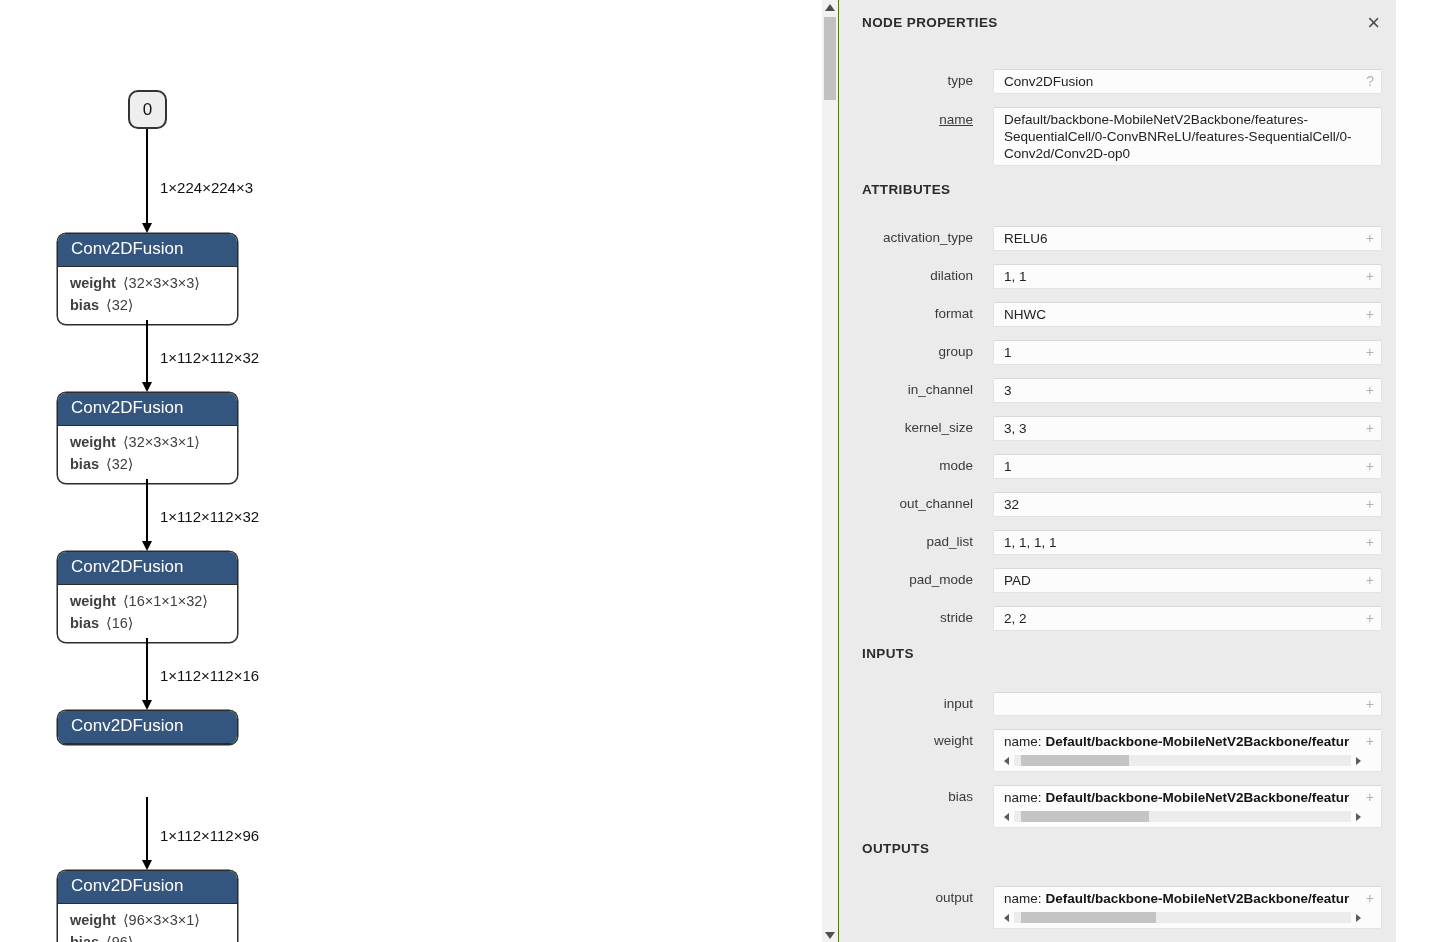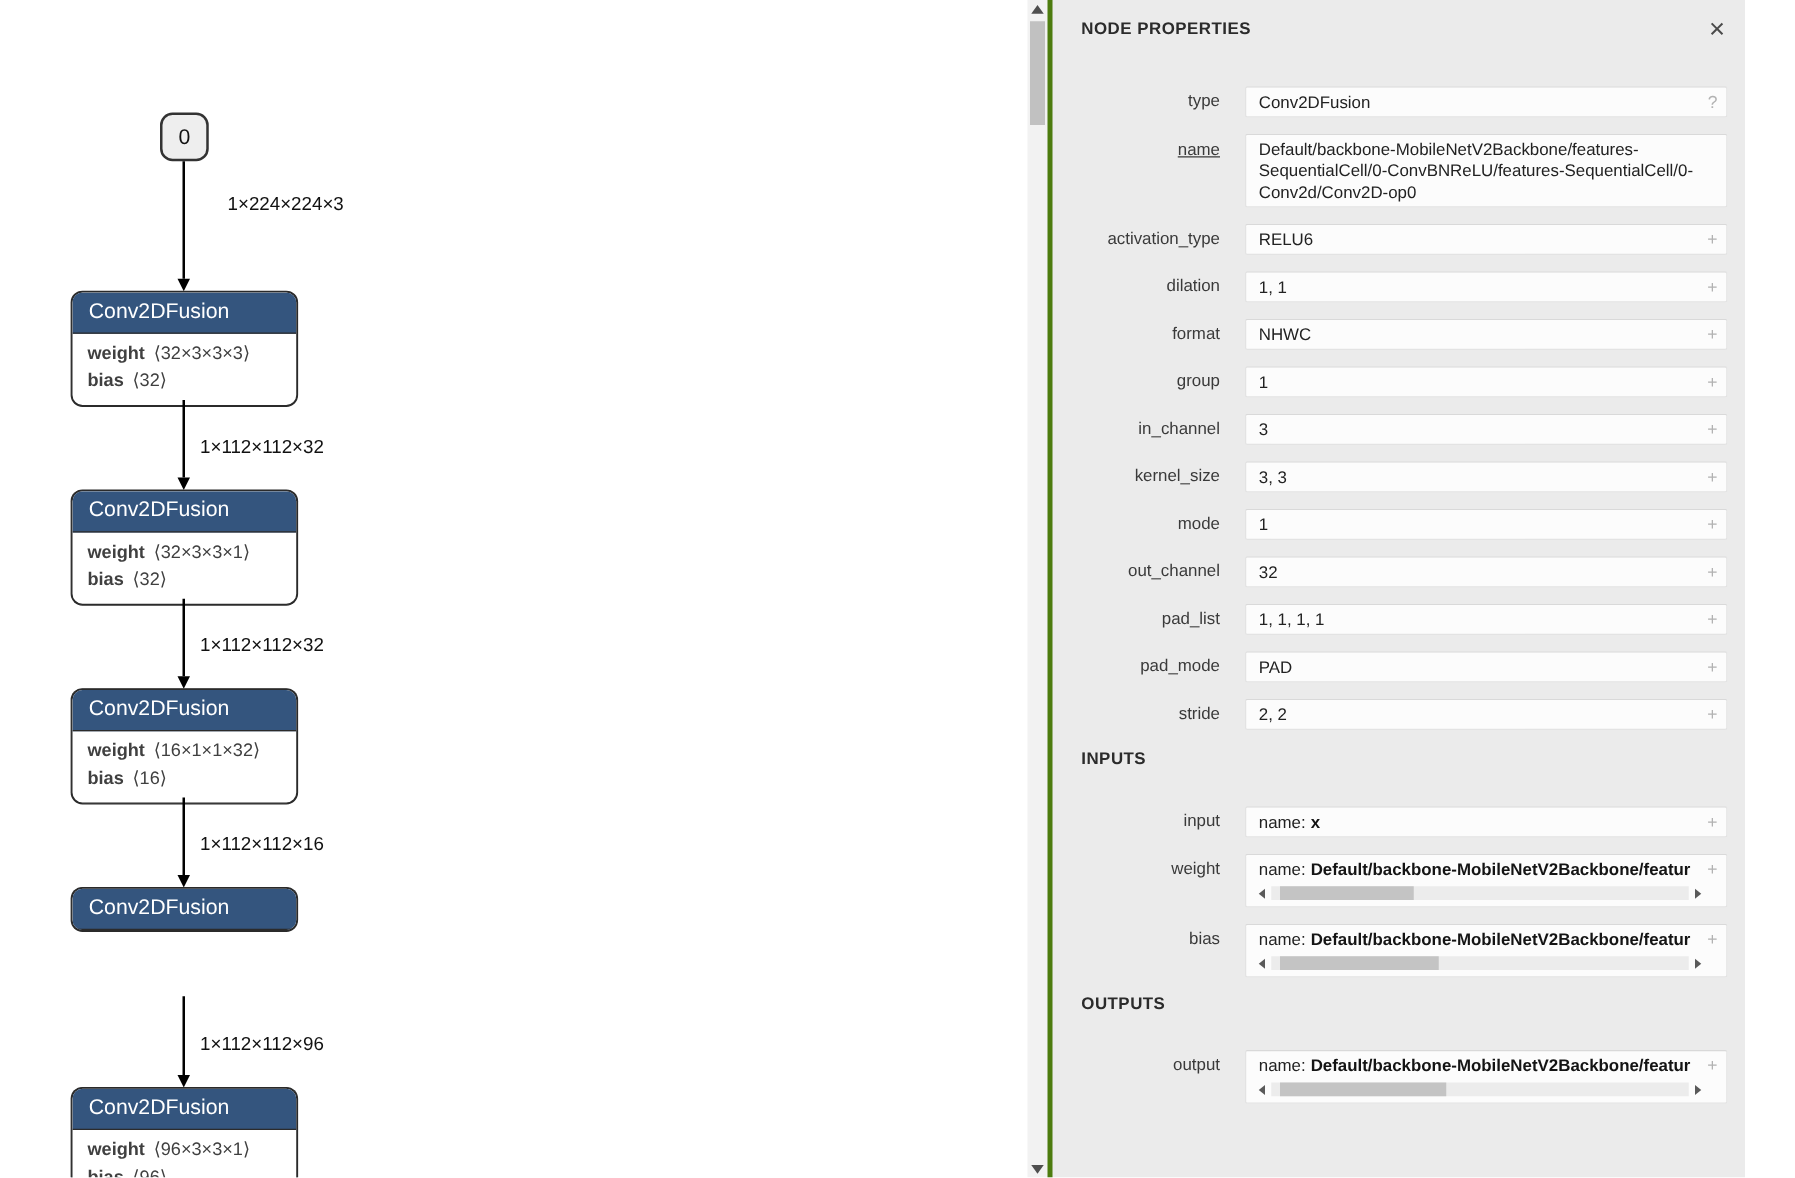--- a/index.html
+++ b/index.html
@@ -37,38 +37,38 @@
   .n1 { top: 233px; } .n2 { top: 392px; } .n3 { top: 551px; } .n4 { top: 710px; } .n5 { top: 870px; }
 
   .edge { position: absolute; left: 146px; }
   .edge .line { position: absolute; left: 0; top: 0; width: 1.5px; background: #000; }
   .edge .arrow {
     position: absolute; bottom: 0; left: -4.2px; width: 0; height: 0;
     border-left: 5px solid transparent; border-right: 5px solid transparent;
     border-top: 10px solid #000;
   }
   .edge .elabel { position: absolute; left: 14px; font-size: 15px; white-space: nowrap; color: #111; }
-  .e0 { top: 129px; height: 104px; } .e0 .line { height: 94px; } .e0 .elabel { top: 26px; margin-left: 22px; }
+  .e0 { top: 129px; height: 104px; } .e0 .line { height: 94px; } .e0 .elabel { top: 50px; }
   .e1 { top: 320px; height: 72px; }  .e1 .line { height: 62px; } .e1 .elabel { top: 29px; }
   .e2 { top: 479px; height: 72px; }  .e2 .line { height: 62px; } .e2 .elabel { top: 29px; }
   .e3 { top: 638px; height: 72px; }  .e3 .line { height: 62px; } .e3 .elabel { top: 29px; text-align: center; }
   .e4 { top: 797px; height: 73px; }  .e4 .line { height: 63px; } .e4 .elabel { top: 30px; }
 
   
   .v-scrollbar { position: absolute; left: 822px; top: 0; width: 16px; height: 942px; background: #f2f2f2; }
   .sb-btn { position: absolute; left: 0; width: 16px; height: 14px; display: flex; align-items: center; justify-content: center; }
   .sb-btn.up { top: 0; } .sb-btn.down { bottom: 0; }
   .tri-up { width: 0; height: 0; border-left: 5px solid transparent; border-right: 5px solid transparent; border-bottom: 7px solid #4f4f4f; }
   .tri-down { width: 0; height: 0; border-left: 5px solid transparent; border-right: 5px solid transparent; border-top: 7px solid #4f4f4f; }
   .sb-thumb { position: absolute; left: 2px; top: 17px; width: 12px; height: 83px; background: #c1c1c1; }
 
   
   .panel {
     position: absolute; left: 838px; top: 0; width: 558px; height: 942px;
-    background: #ebebeb; border-left: 4px solid #4d7c0f; overflow: hidden;
+    background: #ebebeb; border-left: 1px solid #4d7c0f; overflow: hidden;
   }
   .panel-header { display: flex; justify-content: space-between; align-items: flex-start; padding: 15px 12px 0 23px; }
   .panel-title { font-size: 13.5px; font-weight: bold; letter-spacing: 0.4px; color: #2b2b2b; }
   .close-btn { font-size: 22px; line-height: 16px; color: #4a4a4a; cursor: pointer; padding: 0 4px; }
 
   .prow { display: flex; margin: 0 14px 13px 0; }
   .plabel {
     flex: 0 0 154px; text-align: right; padding-right: 20px;
     font-size: 13.5px; color: #3a3a3a; line-height: 24px;
   }
@@ -202,20 +202,21 @@
     </div>
   </div>
 
   <div class="prow align-top">
     <div class="plabel">name</div>
     <div class="pvalue wrap">
       <span>Default/backbone-MobileNetV2Backbone/features-SequentialCell/0-ConvBNReLU/features-SequentialCell/0-Conv2d/Conv2D-op0</span>
     </div>
   </div>
 
+  <div class="section-title st-attributes">ATTRIBUTES</div>
 
   <div class="prow">
     <div class="plabel">activation_type</div>
     <div class="pvalue">
       <span>RELU6</span>
       <span class="corner-icon">+</span>
     </div>
   </div>
   <div class="prow">
     <div class="plabel">dilation</div>
@@ -286,21 +287,20 @@
       <span>2, 2</span>
       <span class="corner-icon">+</span>
     </div>
   </div>
 
   <div class="section-title st-inputs">INPUTS</div>
 
   <div class="prow">
     <div class="plabel">input</div>
     <div class="pvalue">
-      <div class="pv-line"><span>name:</span><span class="bval">x</span></div>
       <span class="corner-icon">+</span>
     </div>
   </div>
 
   <div class="prow">
     <div class="plabel">weight</div>
     <div class="pvalue">
       <div class="pv-line"><span>name:</span><span class="bval">Default/backbone-MobileNetV2Backbone/featur</span></div>
       <div class="hscroll">
         <div class="tri-left"></div>

